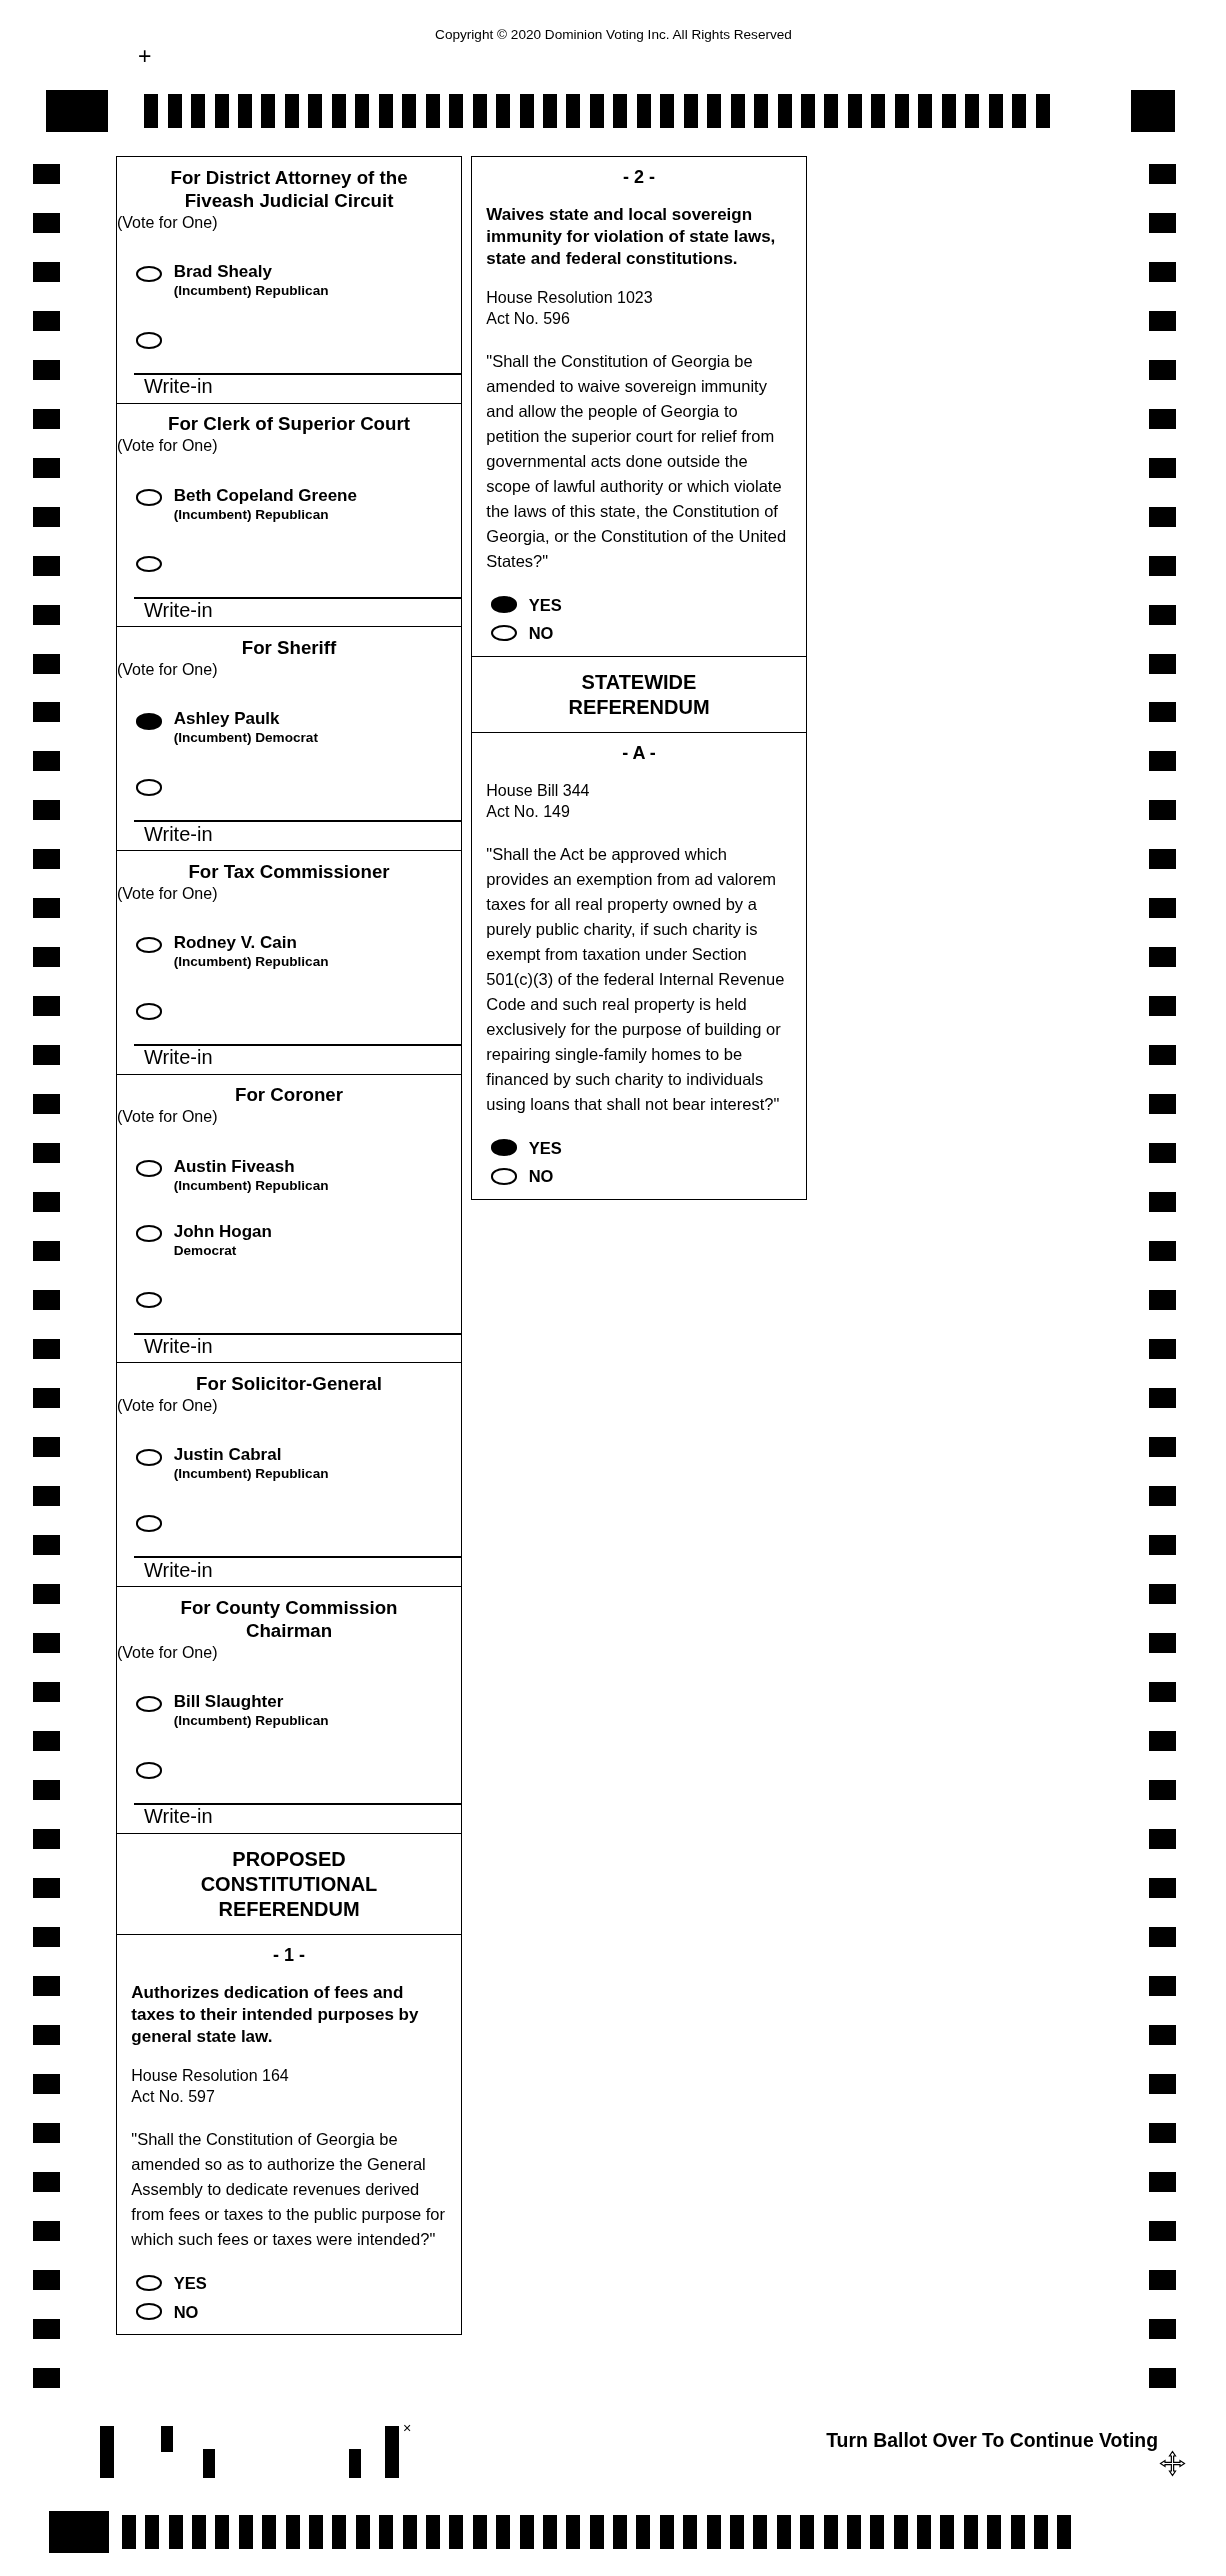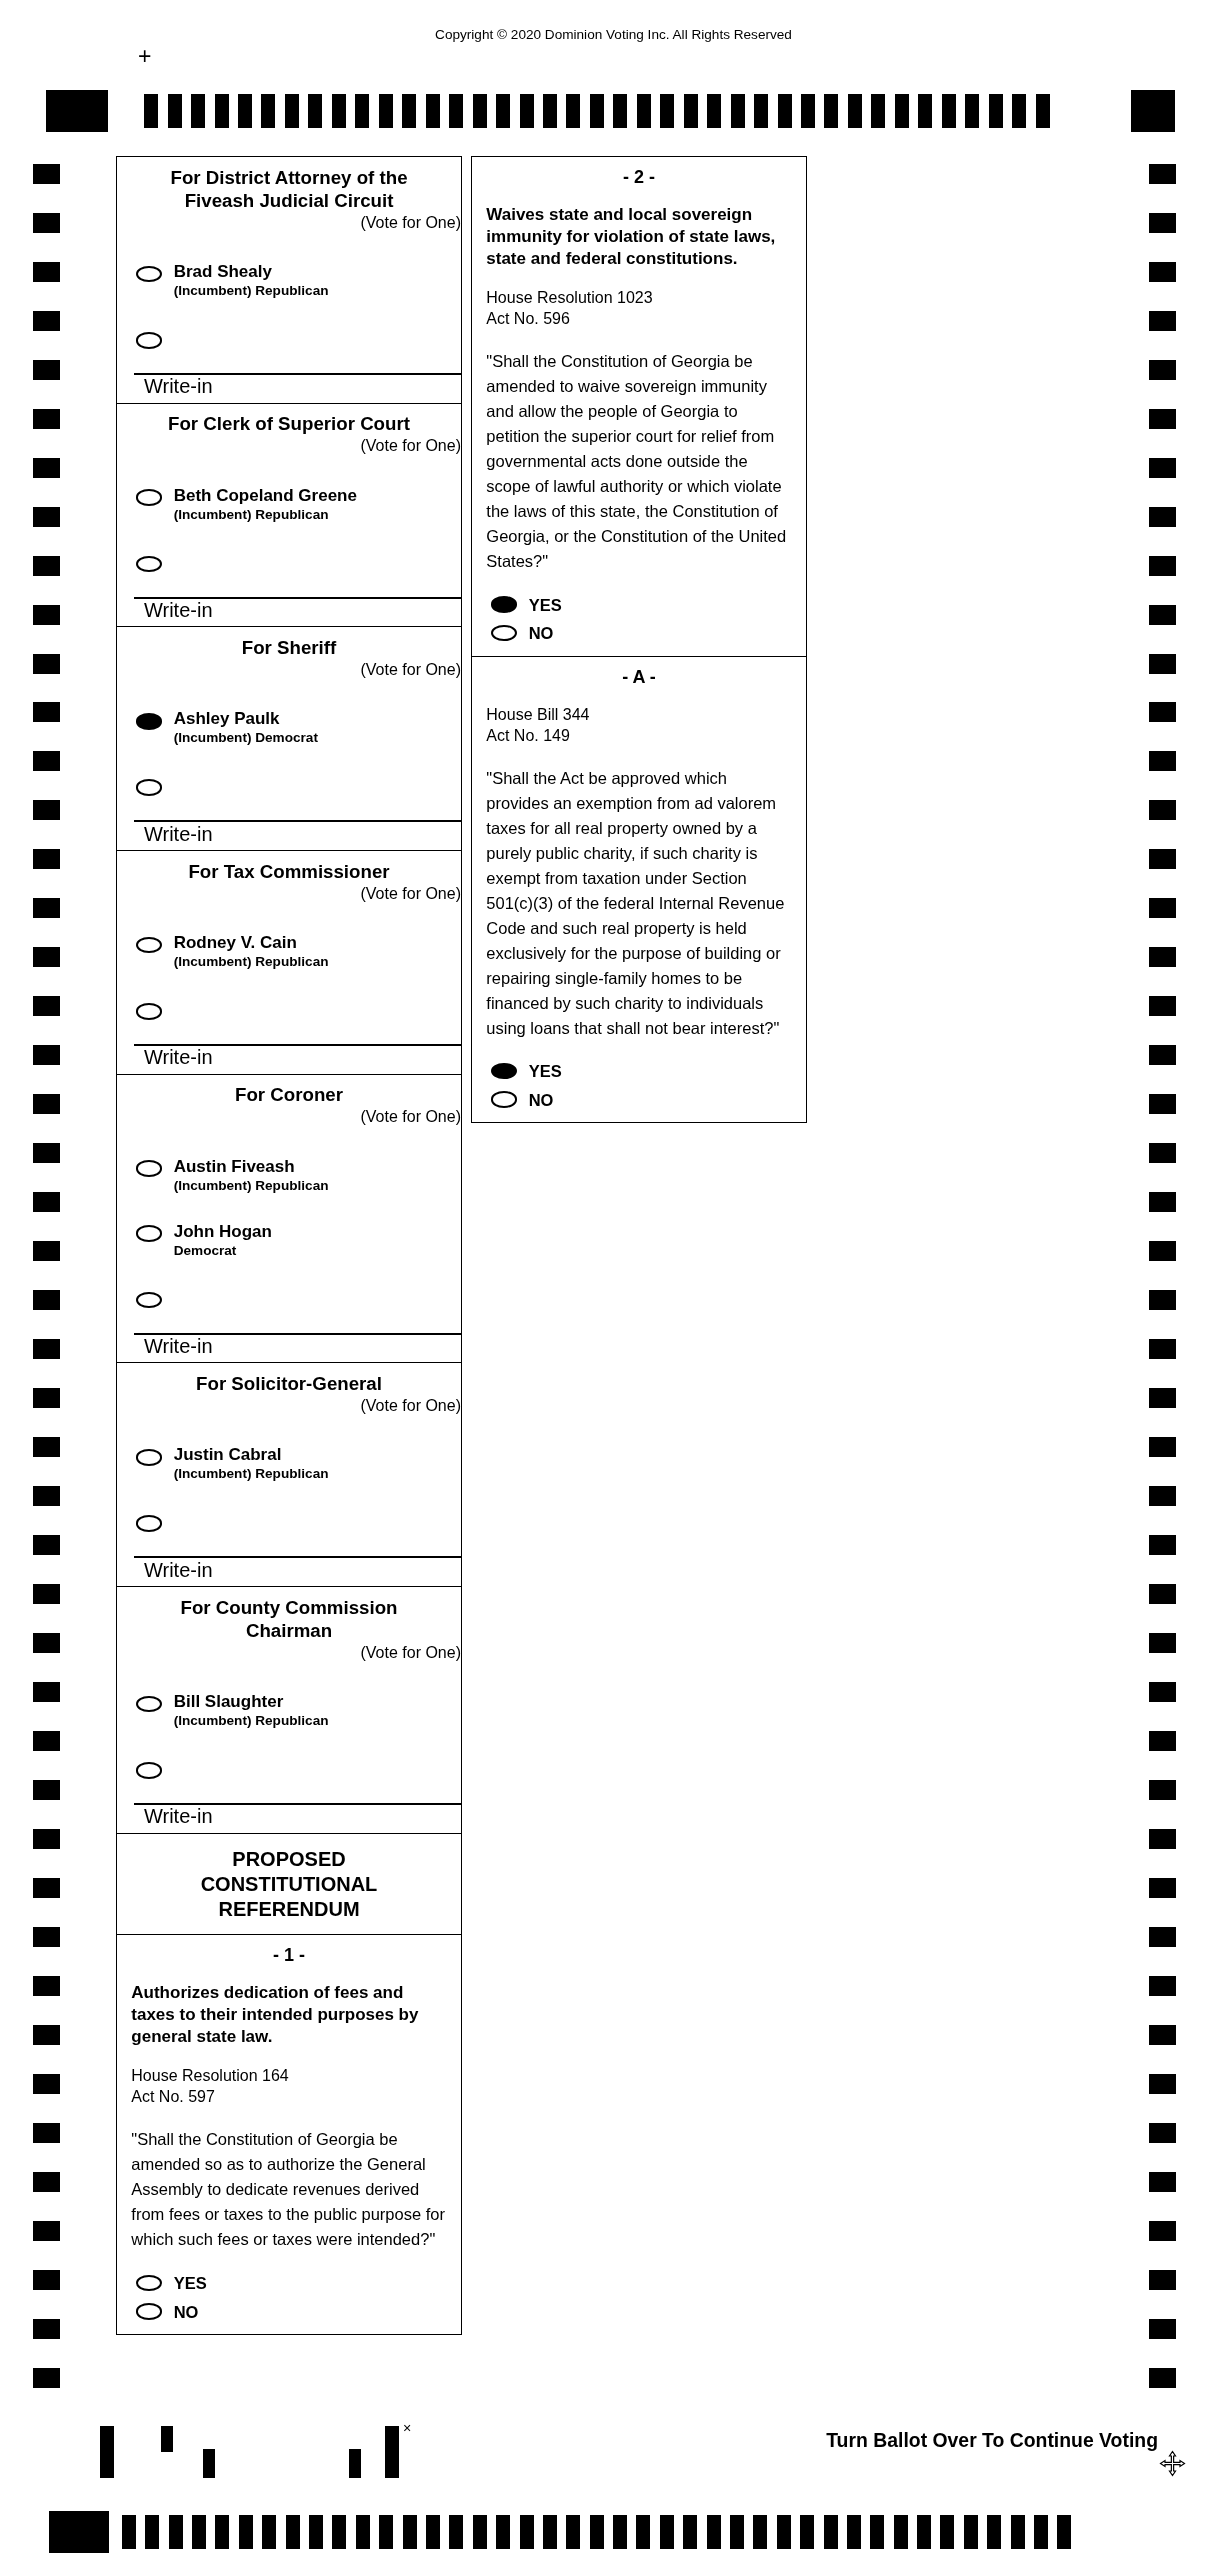--- a/index.html
+++ b/index.html
@@ -25,21 +25,21 @@
 
   
   .col { position:absolute; top:156px; }
   .col.left  { left:116px; width:346px; }
   .col.right { left:471px; width:336px; }
   .box { border:1.4px solid #000; margin-top:-1.4px; background:#fff; position:relative; }
   .col > .box:first-child { margin-top:0; }
 
   
   .c-title { padding-top:8.6px; text-align:center; font-weight:bold; font-size:18.7px; line-height:23px; }
-  .c-instr { text-align:right; font-size:16px; line-height:21.5px; font-weight:400; }
+  .c-instr { text-align:left; font-size:16px; line-height:21.5px; font-weight:400; }
   .row { display:flex; align-items:flex-start; padding-left:18.7px; column-gap:11.5px; }
   .cand { margin-top:29px; }
   .cand + .cand { margin-top:27px; }
   .oval { flex:0 0 auto; width:26.5px; height:16.5px; border:2.2px solid #000; border-radius:50%; background:#fff; }
   .oval.filled { background:#000; }
   .cand .oval { margin-top:3.6px; }
   .cname { font-weight:bold; font-size:17px; line-height:20px; }
   .cdetail { font-weight:bold; font-size:13.6px; line-height:18px; }
   .empty-row { margin-top:32px; }
   .wline { margin:24.4px 0 0 17px; border-bottom:2.2px solid #000; }
@@ -392,20 +392,24 @@
     <div class="row m-choice">
       <span class="oval filled"></span>
       <span class="clabel">YES</span>
     </div>
     <div class="row m-choice">
       <span class="oval"></span>
       <span class="clabel">NO</span>
     </div>
   </section>
 
+  <section class="box hdr">
+    <div>STATEWIDE</div>
+    <div>REFERENDUM</div>
+  </section>
 
   <section class="box measure">
     <div class="m-num">- A -</div>
     <div class="m-refs">
       <div>House Bill 344</div>
       <div>Act No. 149</div>
     </div>
     <div class="m-question">"Shall the Act be approved which provides an exemption from ad valorem taxes for all real property owned by a purely public charity, if such charity is exempt from taxation under Section 501(c)(3) of the federal Internal Revenue Code and such real property is held exclusively for the purpose of building or repairing single-family homes to be financed by such charity to individuals using loans that shall not bear interest?"</div>
     <div class="row m-choice">
       <span class="oval filled"></span>

